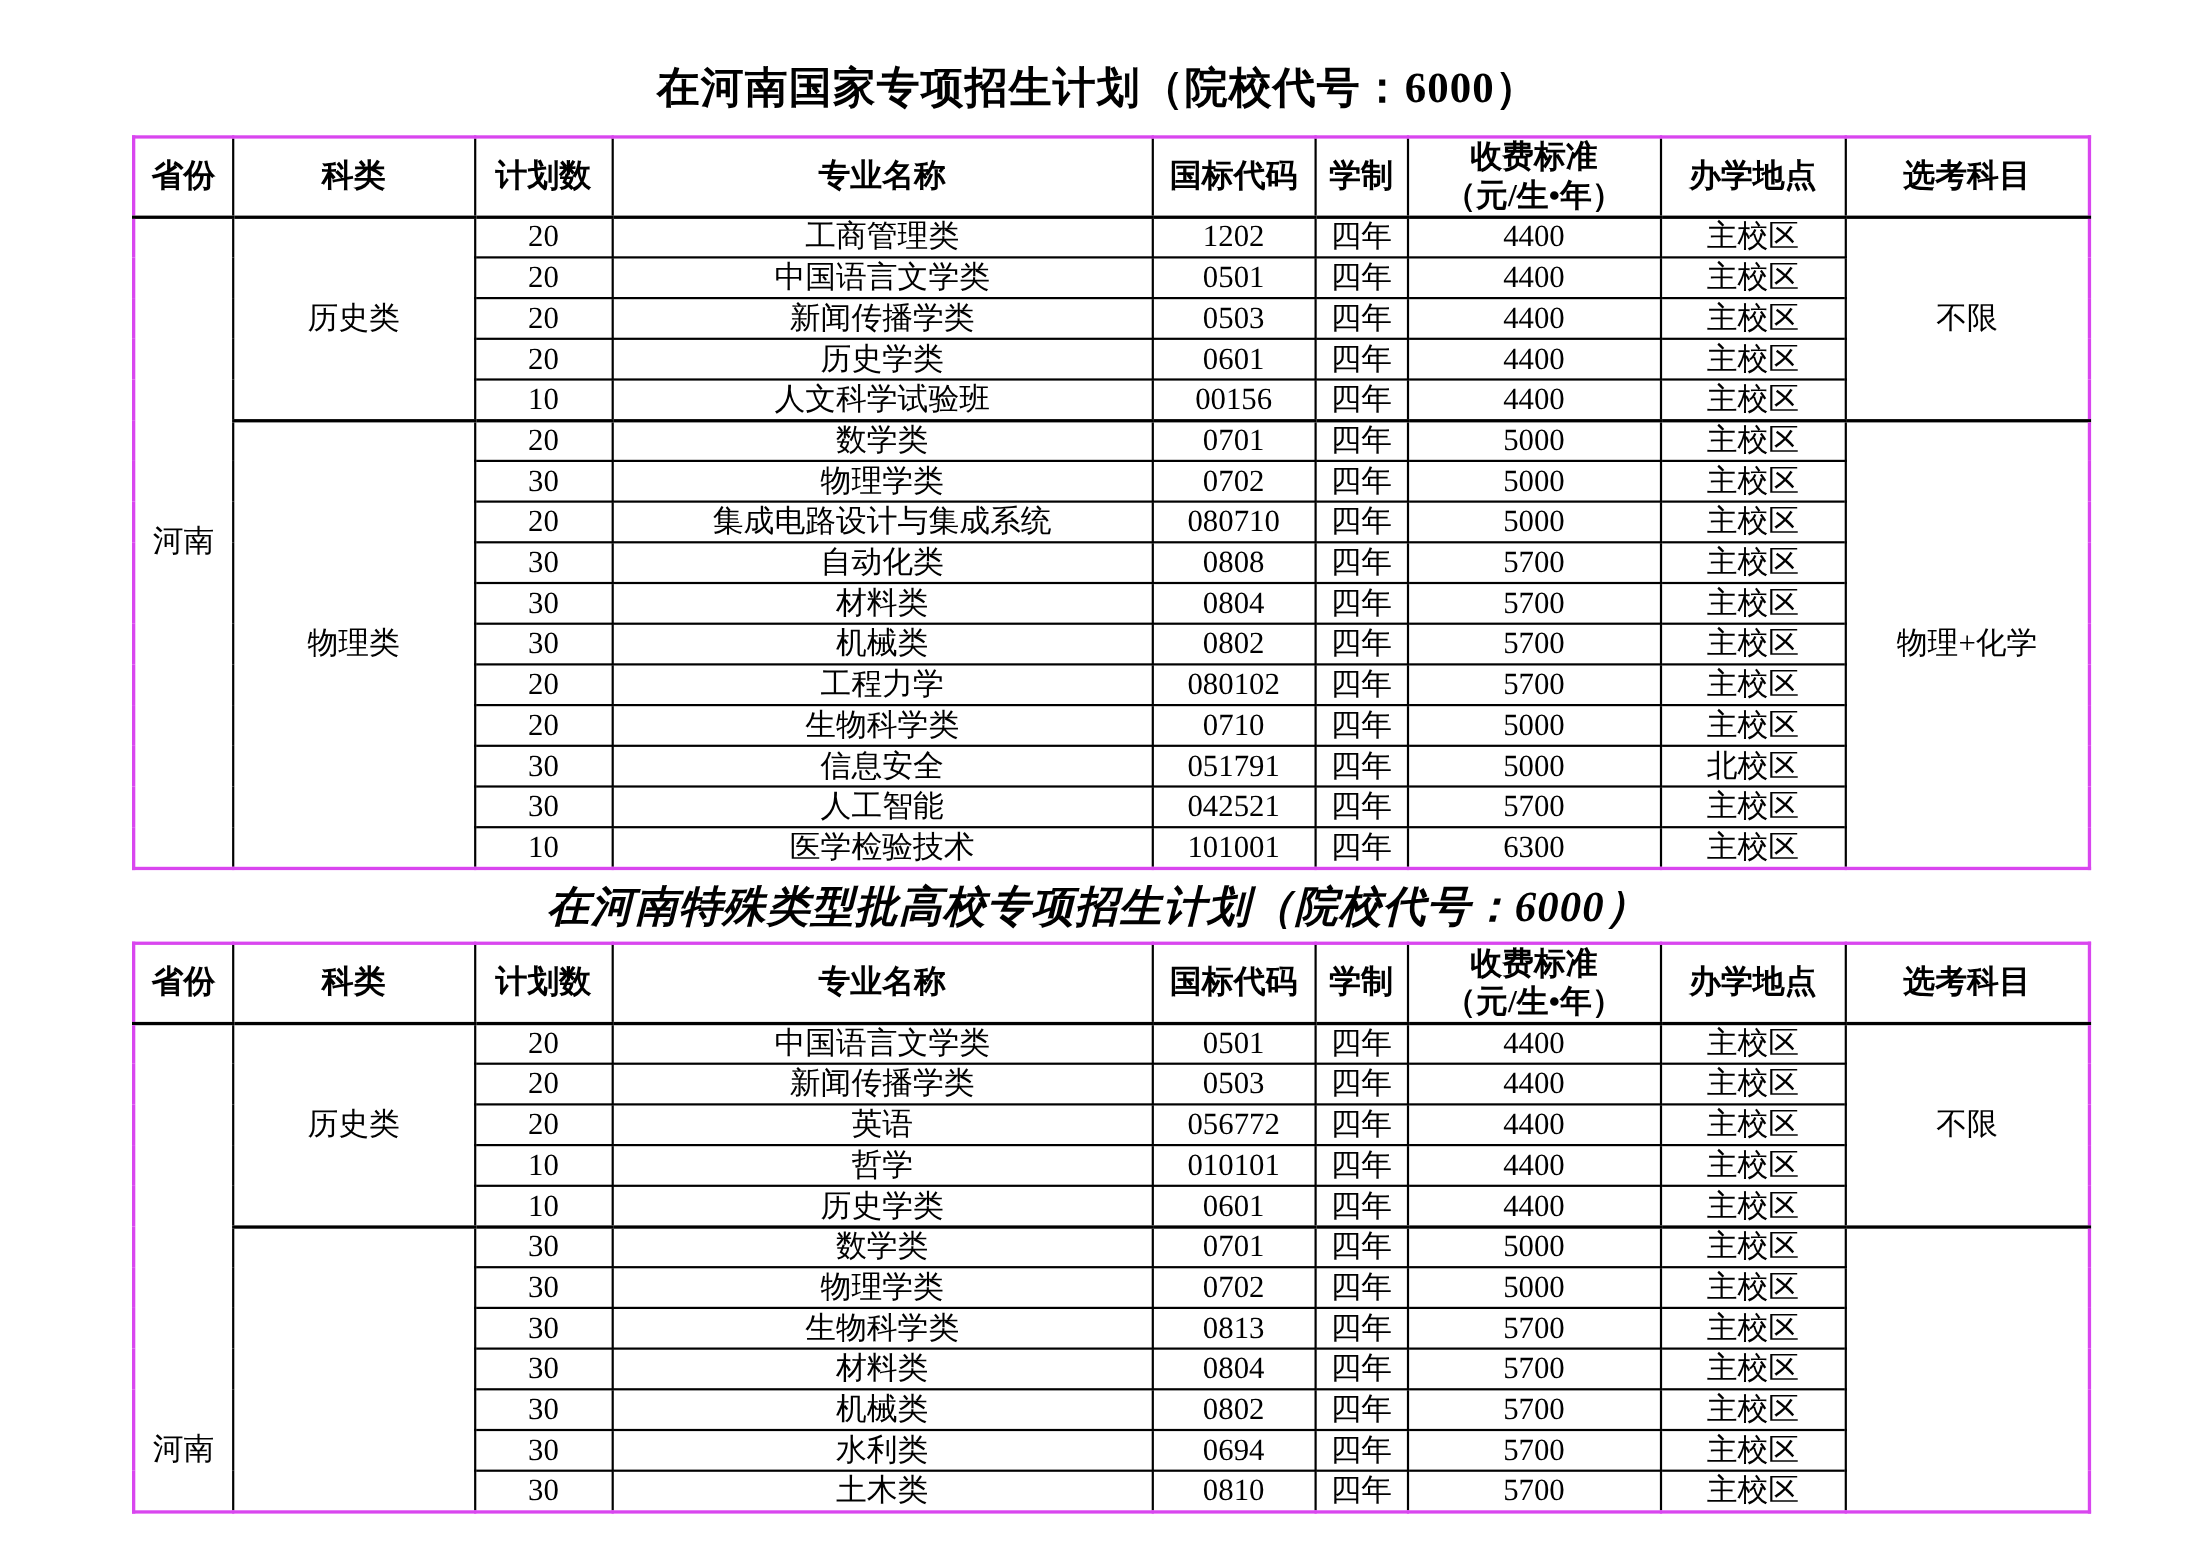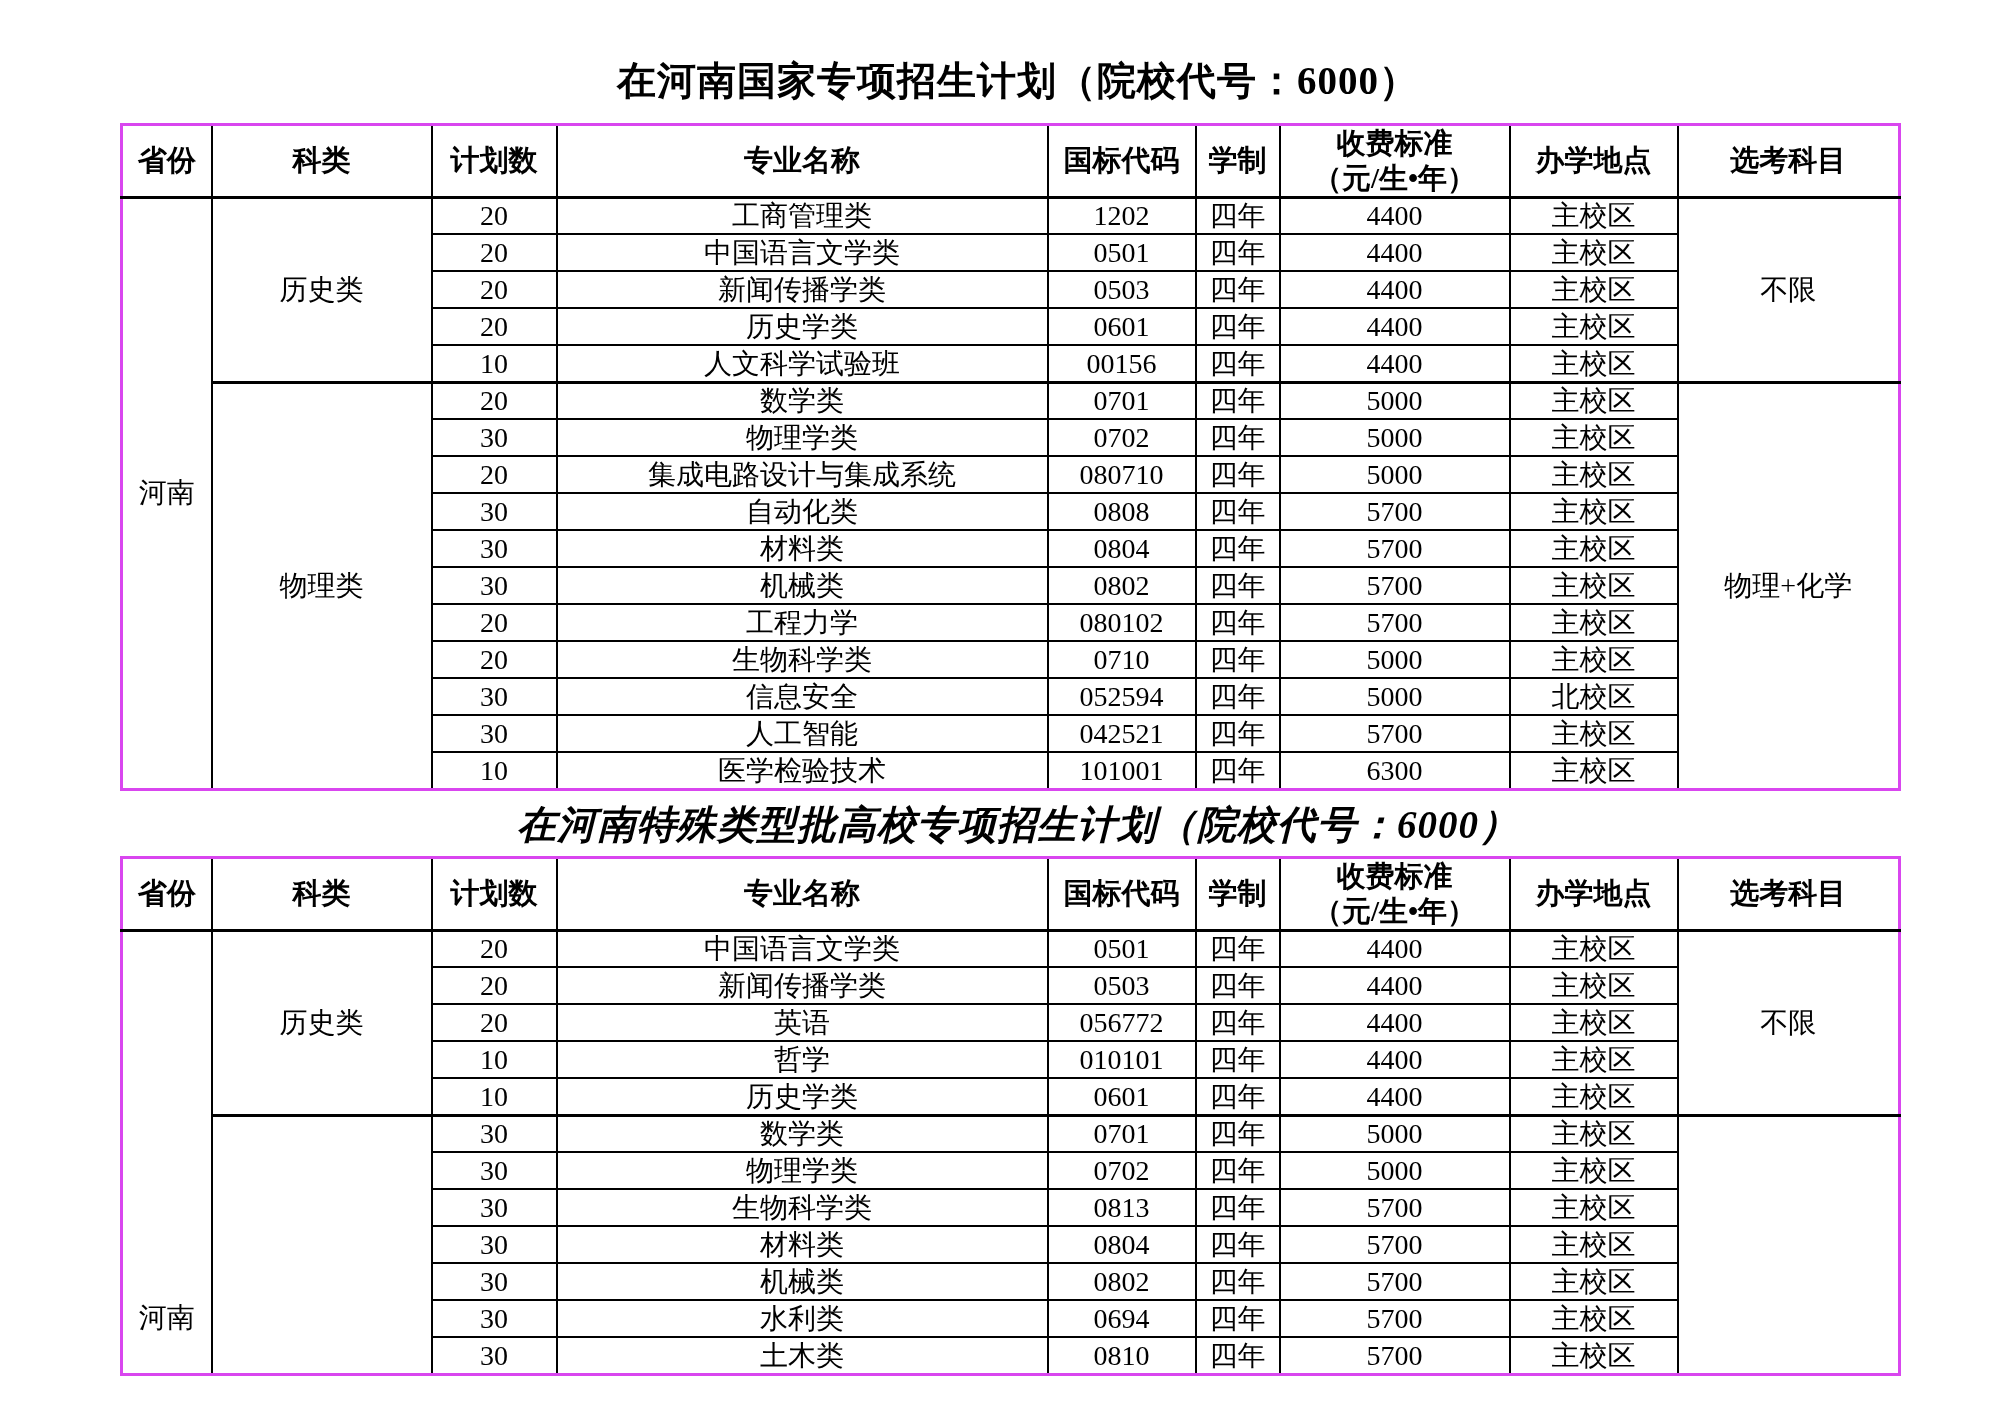--- a/index.html
+++ b/index.html
@@ -3,21 +3,21 @@
 <meta charset="utf-8">
 <style>
   html,body{margin:0;padding:0;}
   body{
     width:2004px;height:1417px;
     background:#ffffff;color:#000000;
     font-family:"Liberation Serif","DejaVu Serif",serif;
     position:relative;overflow:hidden;
   }
   .doc-title{
-    position:absolute;left:129px;width:1778px;
+    position:absolute;left:109px;width:1778px;
     text-align:center;font-weight:bold;font-size:39px;line-height:1.1;
     letter-spacing:1px;white-space:nowrap;
   }
   #title-0{top:60px;}
   #title-1{top:804px;font-style:italic;}
   .tbl-wrap{position:absolute;left:120px;}
   #table-0{top:123px;}
   #table-1{top:856px;}
   table{
     border-collapse:collapse;table-layout:fixed;width:1778px;
@@ -177,21 +177,21 @@
           <td>20</td>
           <td>生物科学类</td>
           <td>0710</td>
           <td>四年</td>
           <td>5000</td>
           <td>主校区</td>
         </tr>
         <tr>
           <td>30</td>
           <td>信息安全</td>
-          <td>052594</td>
+          <td>051791</td>
           <td>四年</td>
           <td>5000</td>
           <td>北校区</td>
         </tr>
         <tr>
           <td>30</td>
           <td>人工智能</td>
           <td>042521</td>
           <td>四年</td>
           <td>5700</td>

